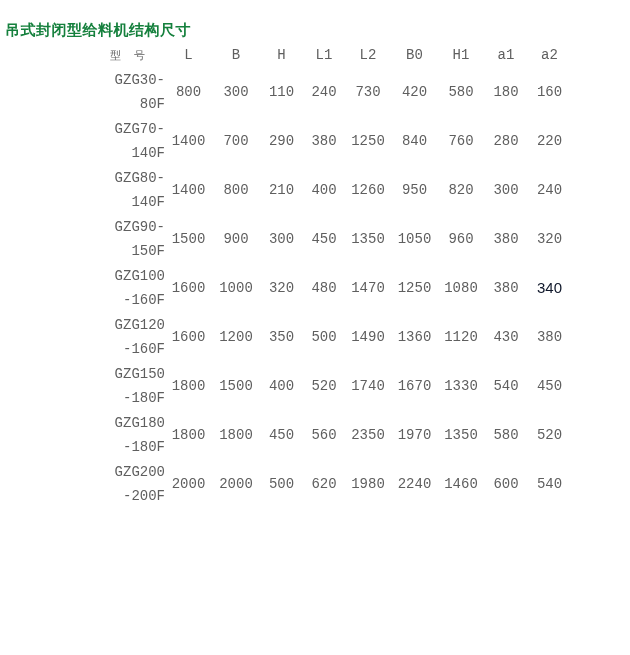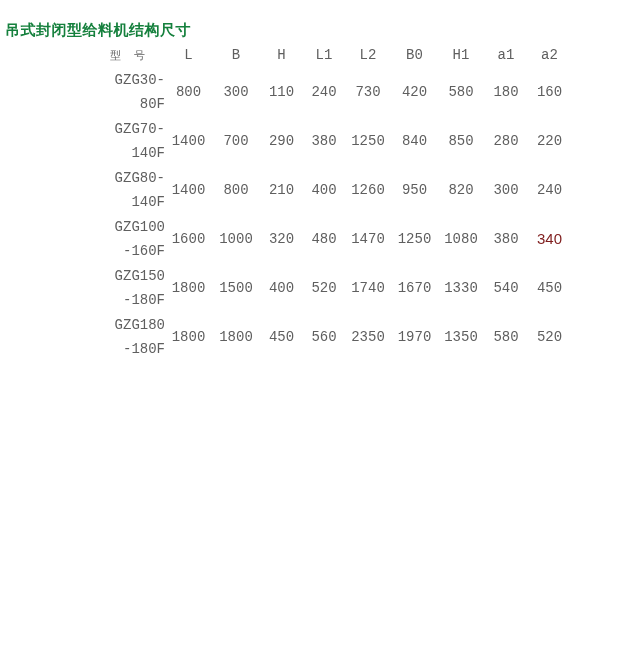--- a/index.html
+++ b/index.html
@@ -55,21 +55,21 @@
     padding: 0;
   }
   table.dims td.model-cell {
     text-align: right;
     padding-left: 15px;
     word-break: break-all;
     line-height: 24px;
   }
   table.dims td.emphasis {
     font-family: "Liberation Sans", "DejaVu Sans", sans-serif;
-    color: #7f1d1d;
+    color: #0f172a;
     font-size: 15px;
   }
 </style>
 </head>
 <body>
 
 <div class="page">
   <h1 class="page-title">吊式封闭型给料机结构尺寸</h1>
   <table class="dims">
     <colgroup>
@@ -112,47 +112,71 @@
           <td>160</td>
         </tr>
         <tr>
           <td class="model-cell">GZG70-140F</td>
           <td>1400</td>
           <td>700</td>
           <td>290</td>
           <td>380</td>
           <td>1250</td>
           <td>840</td>
-          <td>850</td>
+          <td>760</td>
           <td>280</td>
           <td>220</td>
         </tr>
         <tr>
           <td class="model-cell">GZG80-140F</td>
           <td>1400</td>
           <td>800</td>
           <td>210</td>
           <td>400</td>
           <td>1260</td>
           <td>950</td>
           <td>820</td>
           <td>300</td>
           <td>240</td>
         </tr>
         <tr>
+          <td class="model-cell">GZG90-150F</td>
+          <td>1500</td>
+          <td>900</td>
+          <td>300</td>
+          <td>450</td>
+          <td>1350</td>
+          <td>1050</td>
+          <td>960</td>
+          <td>380</td>
+          <td>320</td>
+        </tr>
+        <tr>
           <td class="model-cell">GZG100-160F</td>
           <td>1600</td>
           <td>1000</td>
           <td>320</td>
           <td>480</td>
           <td>1470</td>
           <td>1250</td>
           <td>1080</td>
           <td>380</td>
           <td class="emphasis">340</td>
+        </tr>
+        <tr>
+          <td class="model-cell">GZG120-160F</td>
+          <td>1600</td>
+          <td>1200</td>
+          <td>350</td>
+          <td>500</td>
+          <td>1490</td>
+          <td>1360</td>
+          <td>1120</td>
+          <td>430</td>
+          <td>380</td>
         </tr>
         <tr>
           <td class="model-cell">GZG150-180F</td>
           <td>1800</td>
           <td>1500</td>
           <td>400</td>
           <td>520</td>
           <td>1740</td>
           <td>1670</td>
           <td>1330</td>
@@ -164,15 +188,27 @@
           <td>1800</td>
           <td>1800</td>
           <td>450</td>
           <td>560</td>
           <td>2350</td>
           <td>1970</td>
           <td>1350</td>
           <td>580</td>
           <td>520</td>
         </tr>
+        <tr>
+          <td class="model-cell">GZG200-200F</td>
+          <td>2000</td>
+          <td>2000</td>
+          <td>500</td>
+          <td>620</td>
+          <td>1980</td>
+          <td>2240</td>
+          <td>1460</td>
+          <td>600</td>
+          <td>540</td>
+        </tr>
       </tbody>
   </table>
 </div>
 
 </body></html>

